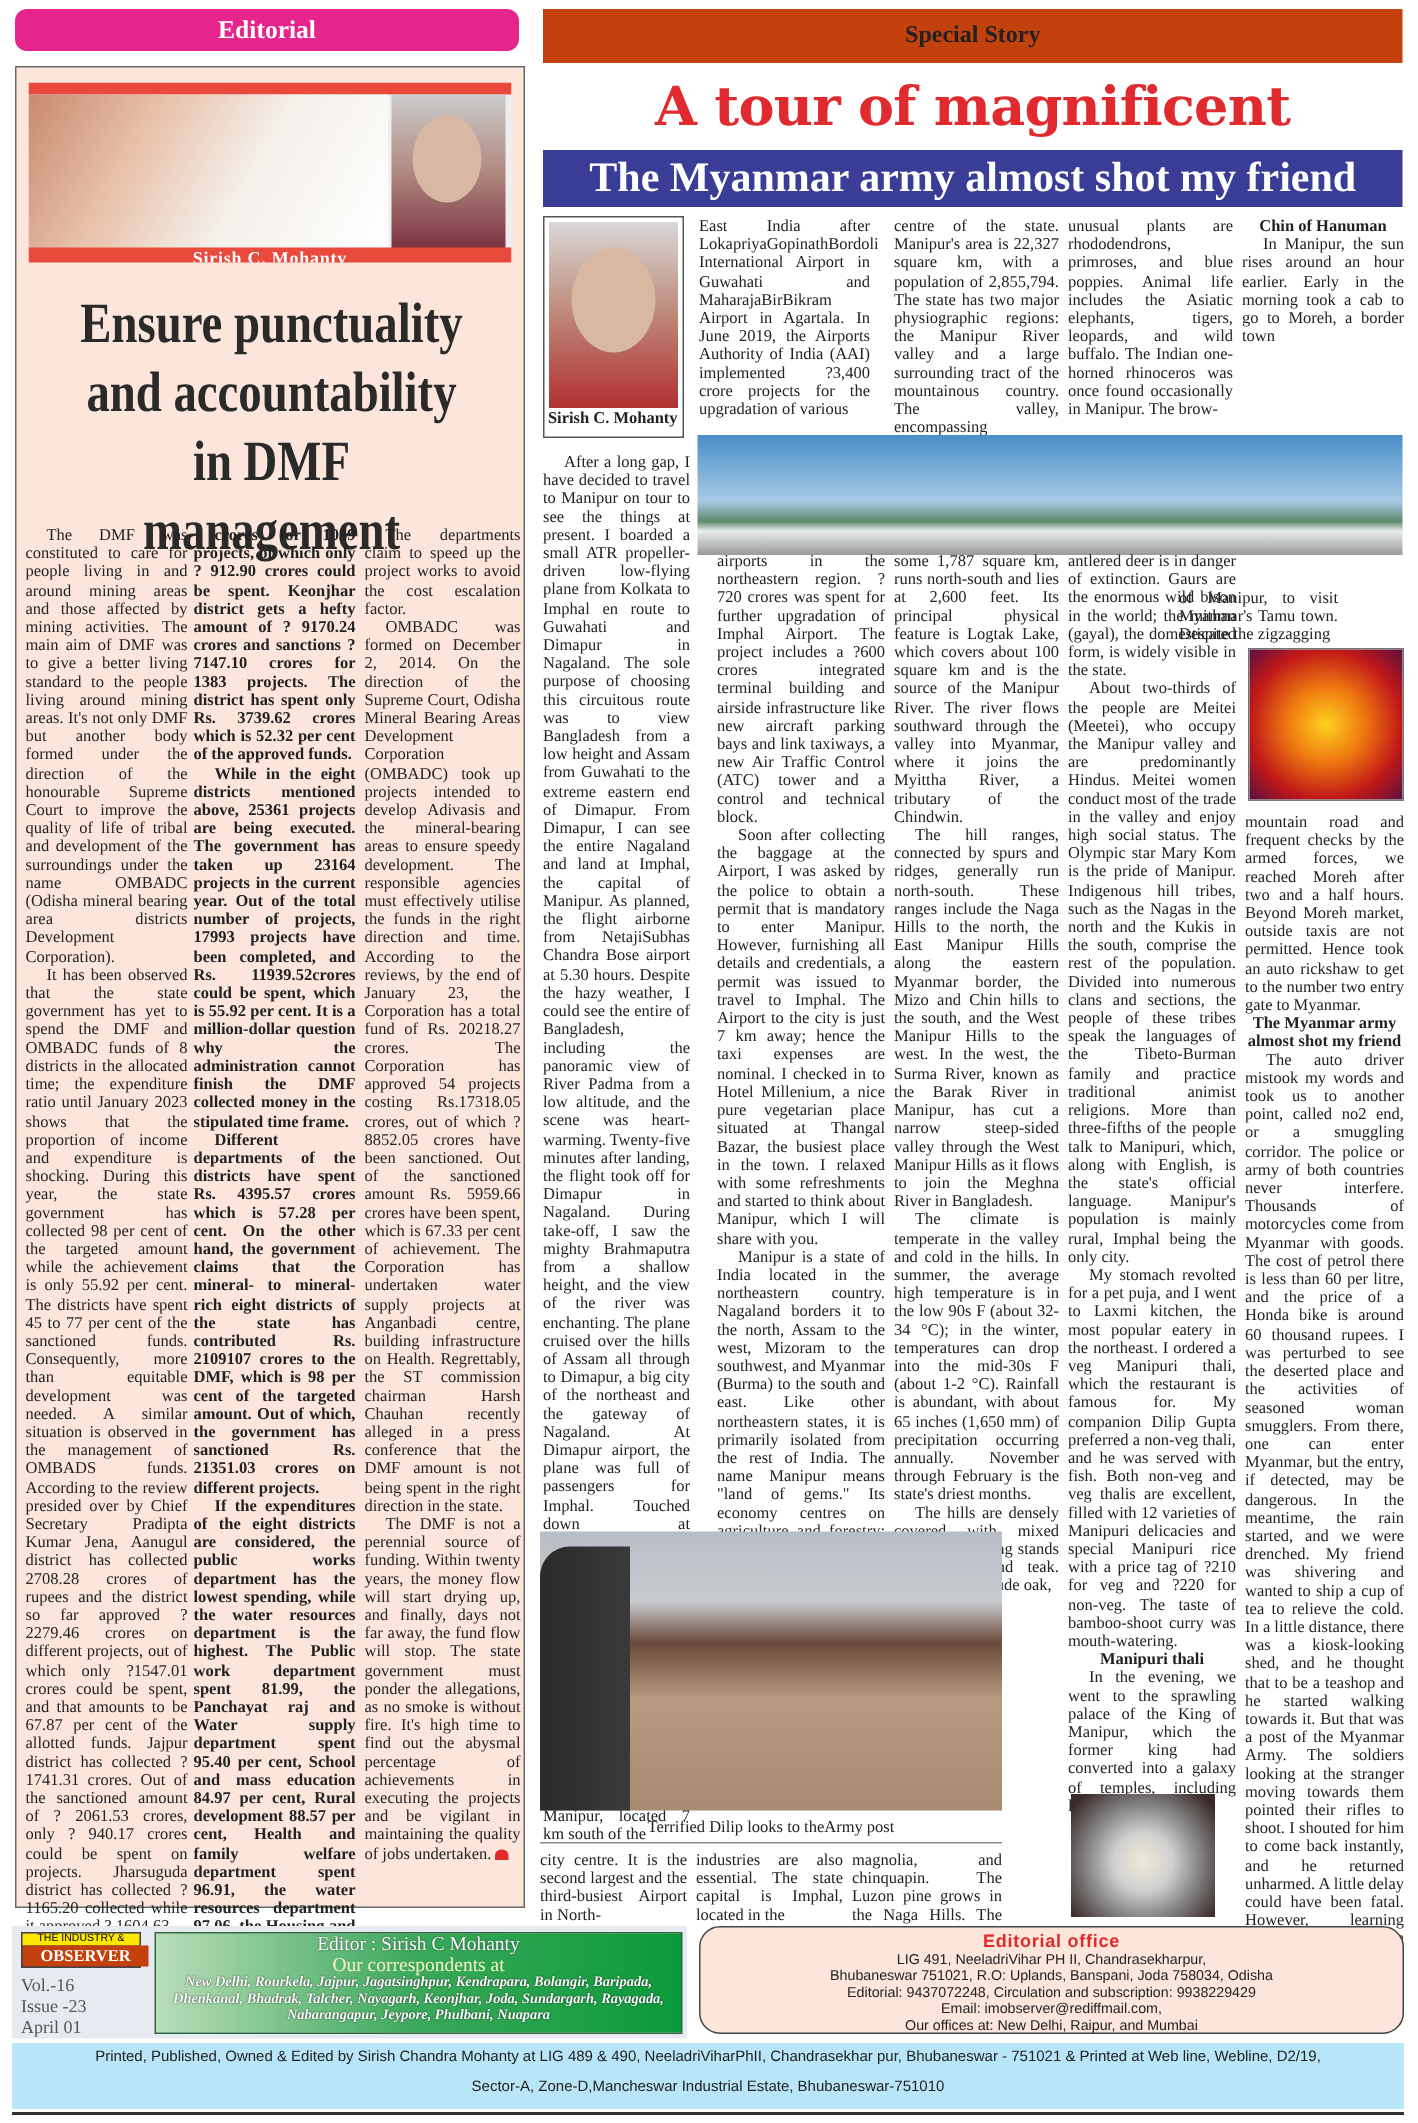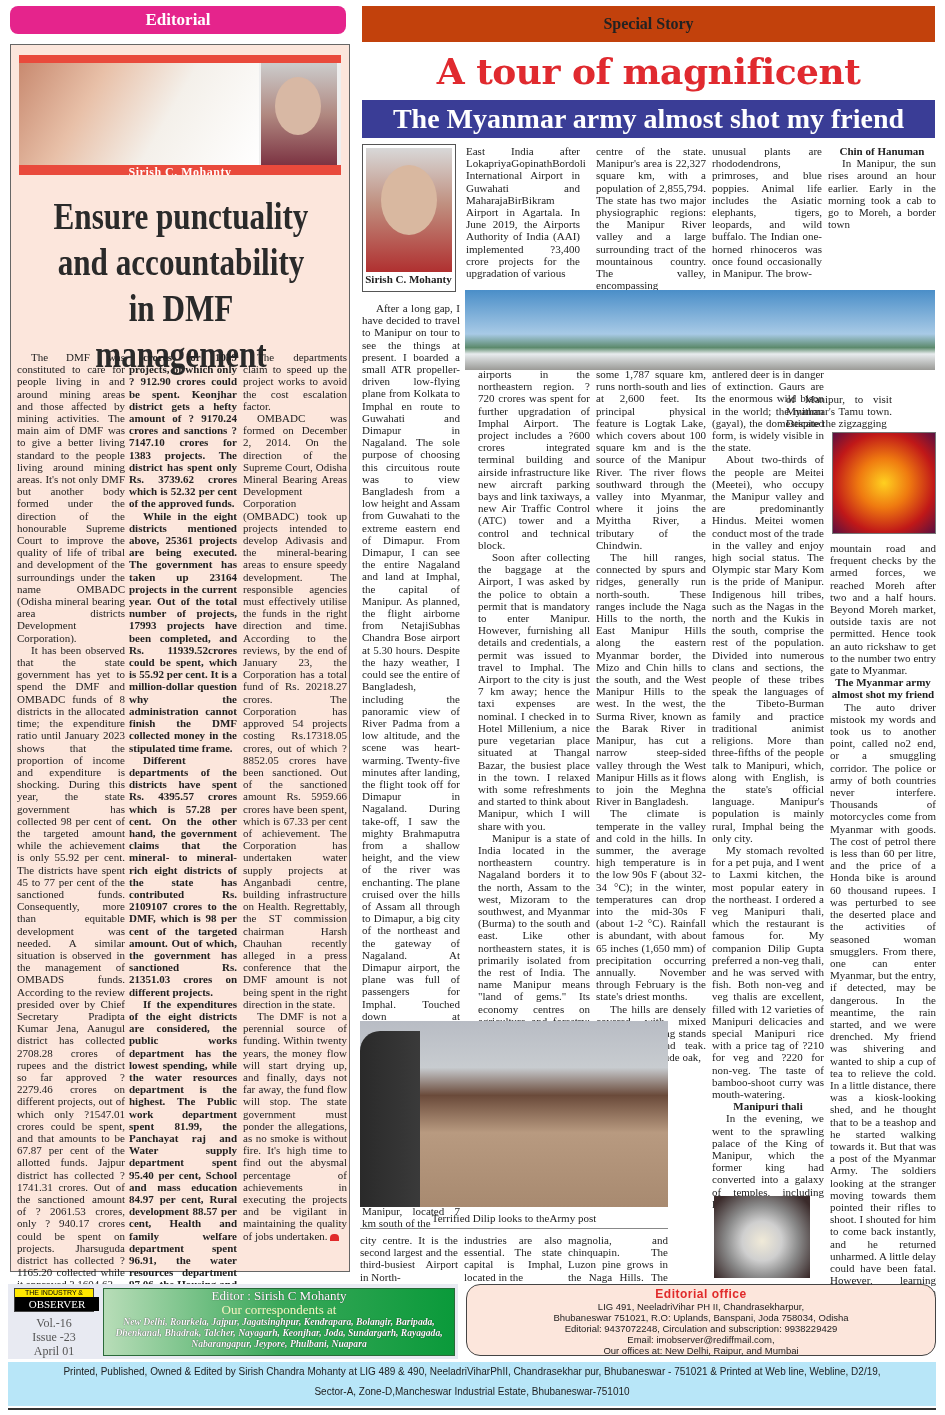--- a/index.html
+++ b/index.html
@@ -27,22 +27,22 @@
 .img-airport{left:465px;top:290px;width:470px;height:80px;background:linear-gradient(180deg,#4a8ec8 0%,#a8cae6 55%,#5c8a6c 72%,#e8ecee 80%,#9a9a96 100%)}
 .img-temple{left:832px;top:432px;width:104px;height:102px;background:radial-gradient(ellipse at 50% 50%,#ffd020 0%,#ef7a10 35%,#c01818 70%,#5a1040 100%);border:1px solid #777}
 .img-road{left:360px;top:1021px;width:308px;height:186px;background:linear-gradient(180deg,#b8bcc4 0%,#c8ccd0 25%,#6a4a3a 40%,#b89a80 60%,#a88a70 100%)}
 .img-road-person{position:absolute;left:0;top:10px;width:60px;height:176px;background:linear-gradient(90deg,#2a2a2a,#3a3a3a);border-radius:20px 0 0 0}
 .caption{left:360px;top:1212px;width:308px;font-size:11px;text-align:center}
 .cap-line{left:360px;top:1228px;width:308px;border-top:1.5px solid #888}
 .img-thali{left:714px;top:1196px;width:96px;height:82px;background:radial-gradient(circle at 50% 55%,#f0ead8 0%,#cfcfcf 30%,#8a8a8a 55%,#3a2a2a 90%)}
 .footer-box{left:8px;top:1284px;width:450px;height:75px;background:#e8eaf2}
 .logo{left:14px;top:1288px;width:80px;height:24px;background:#1a2a6a;border:1px solid #444}
 .logo-top{position:absolute;left:0;top:0;width:78px;height:8px;background:#ffe800;color:#000;font-size:7px;line-height:8px;text-align:center;font-family:"Liberation Sans",sans-serif}
-.logo-main{position:absolute;left:0;top:8px;width:84px;height:14px;background:#000000;color:#fff;font-weight:normal;font-size:11px;text-align:center;line-height:14px}
-.vol{left:14px;top:1316px;width:80px;font-size:12px;line-height:14px;color:#555;text-align:center}
+.logo-main{position:absolute;left:0;top:8px;width:84px;height:14px;background:#c2410c;color:#fff;font-weight:bold;font-size:11px;text-align:center;line-height:14px}
+.vol{left:14px;top:1316px;width:80px;font-size:12px;line-height:14px;color:#555;text-align:left}
 .editor-box{left:103px;top:1288px;width:352px;height:68px;background:linear-gradient(90deg,#b8ddb8 0%,#3aa85a 50%,#0a9a3a 100%);border:1px solid #2a6a3a;text-align:center;color:#fff}
 .editor-title{font-size:13px;line-height:14px;color:#fff;text-shadow:0 0 1px #222}
 .editor-corr{font-size:13px;line-height:13px;color:#f6f2c0}
 .editor-cities{font-size:9.6px;line-height:11px;font-style:italic;font-weight:bold;color:#fff;padding:0 6px;text-shadow:0 0 1px #000}
 .office-box{left:466px;top:1284px;width:470px;height:72px;background:#fce6dc;border:1.5px solid #444;border-radius:14px;text-align:center;font-family:"Liberation Sans",sans-serif;font-size:9.5px;line-height:11px;color:#222}
 .office-title{color:#e02a2a;font-weight:bold;font-size:12px;line-height:14px;margin-top:2px;letter-spacing:.5px}
 .print-box{left:8px;top:1362px;width:928px;height:44px;background:#b8e6f8;font-family:"Liberation Sans",sans-serif;font-size:10px;text-align:center;line-height:20px;color:#222}
 .bottom-rule{left:8px;top:1408px;width:928px;border-top:2px solid #333}
 .end-mark{display:inline-block;width:9px;height:7px;background:#e02a2a;border-radius:4px 4px 0 0;vertical-align:middle}
 </style>

